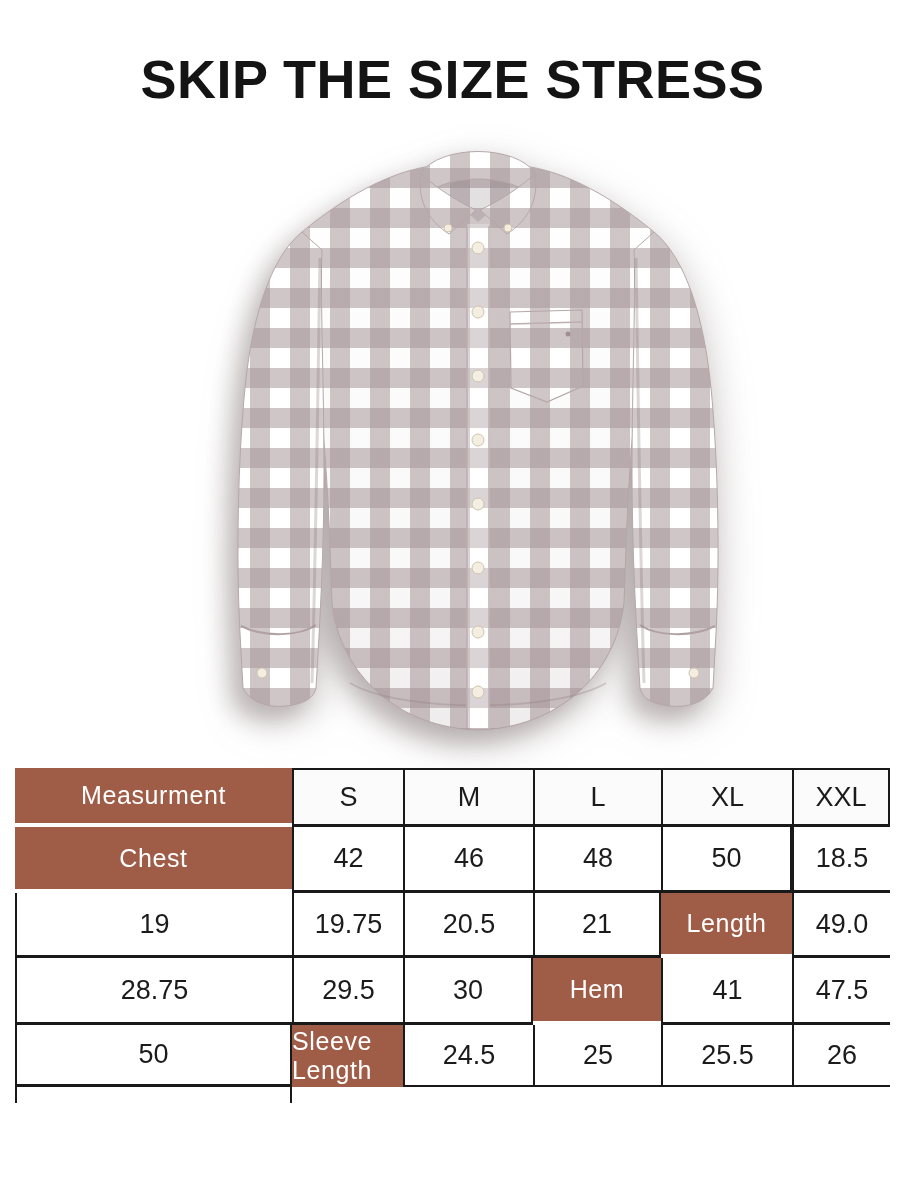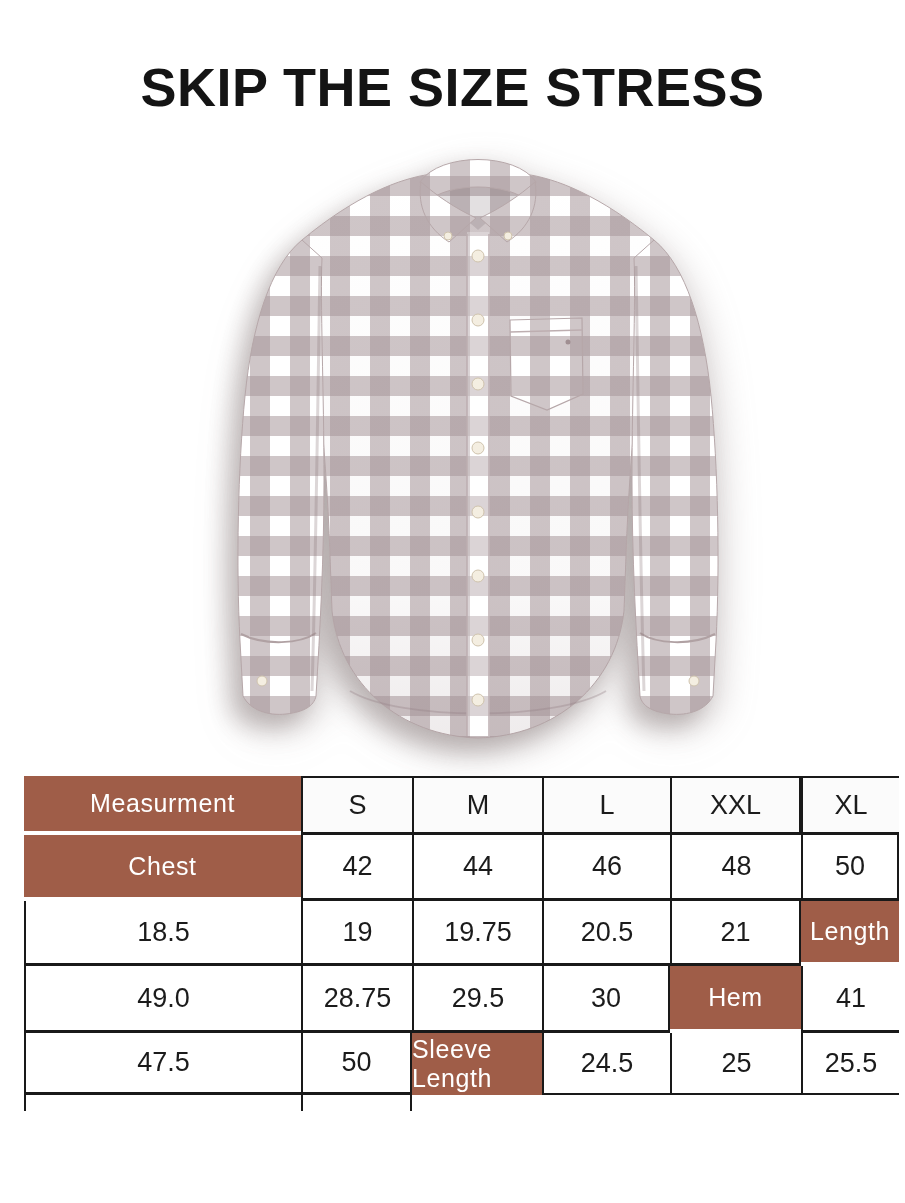--- a/index.html
+++ b/index.html
@@ -3,21 +3,21 @@
 <meta charset="utf-8">
 <style>
   * { box-sizing: border-box; margin: 0; padding: 0; }
   html, body { background: #ffffff; }
   body { font-family: "Liberation Sans", sans-serif; }
 
   .canvas {
     position: relative;
     width: 905px;
     height: 1103px;
-    margin: 8px auto;
+    margin: 0 auto;
     background: var(--background, #ffffff);
     overflow: hidden;
   }
 
   .page-title {
     position: absolute;
     top: 48px;
     left: 0;
     width: 100%;
     text-align: center;
@@ -39,21 +39,21 @@
   .shirt-wrap svg {
     width: 100%;
     height: 100%;
     filter: drop-shadow(-12px 14px 12px rgba(118, 102, 102, 0.40))
             drop-shadow(8px 8px 16px rgba(118, 102, 102, 0.25));
   }
 
   
   .size-table {
     position: absolute;
-    left: 24px;
+    left: 15px;
     top: 768px;
     display: grid;
     grid-template-columns: 277px 111px 130px 128px 131px 98px;
     grid-template-rows: 59px 66px 65px 67px 62px 58px;
   }
   .cell {
     display: flex;
     align-items: center;
     justify-content: center;
     background: var(--table-cell-bg, #ffffff);
@@ -162,26 +162,25 @@
       </g>
     </svg>
   </div>
 
   <div class="size-table">
 
     <div class="label-cell r0">Measurment</div>
     <div class="cell r0">S</div>
     <div class="cell r0">M</div>
     <div class="cell r0">L</div>
+    <div class="cell r0">XL</div>
     <div class="cell r0 c5">XXL</div>
-    <div class="cell r0">XL</div>
 
     <div class="label-cell">Chest</div>
     <div class="cell">42</div>
-    <div class="cell">44</div>
     <div class="cell">46</div>
     <div class="cell">48</div>
     <div class="cell c5">50</div>
 
     <div class="cell">18.5</div>
     <div class="cell">19</div>
     <div class="cell">19.75</div>
     <div class="cell">20.5</div>
     <div class="cell c5">21</div>
 

